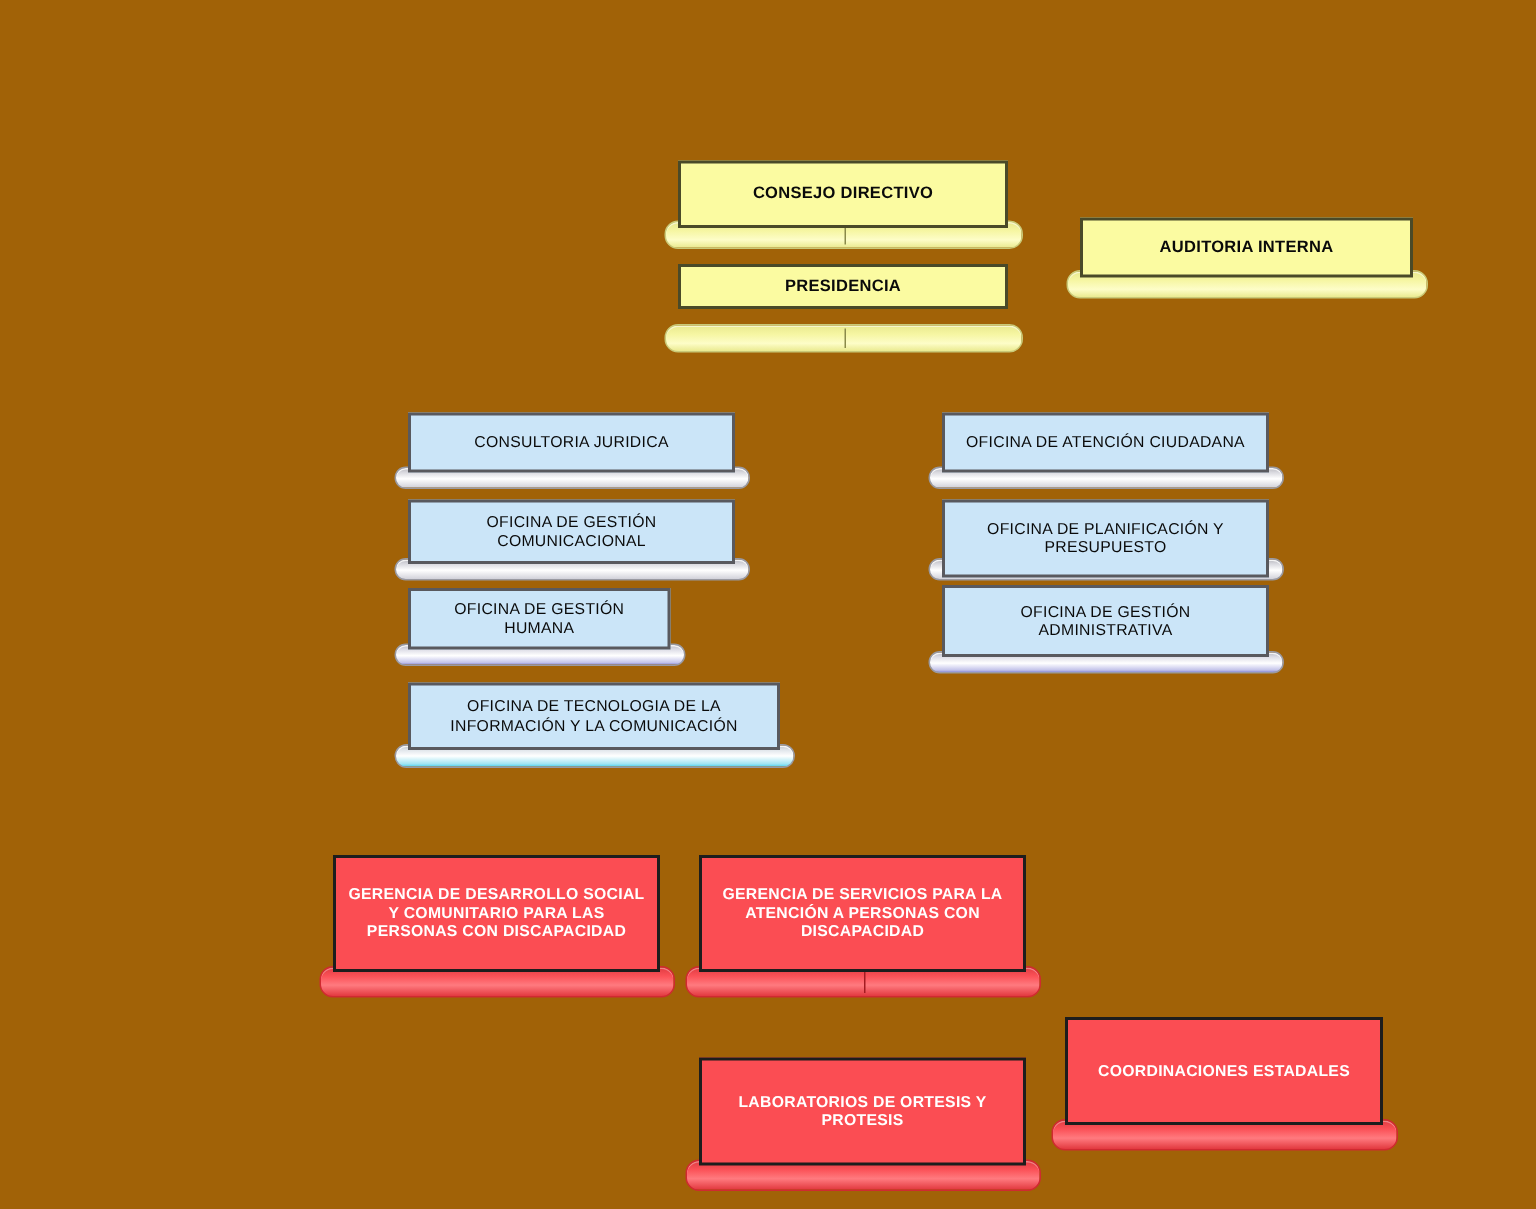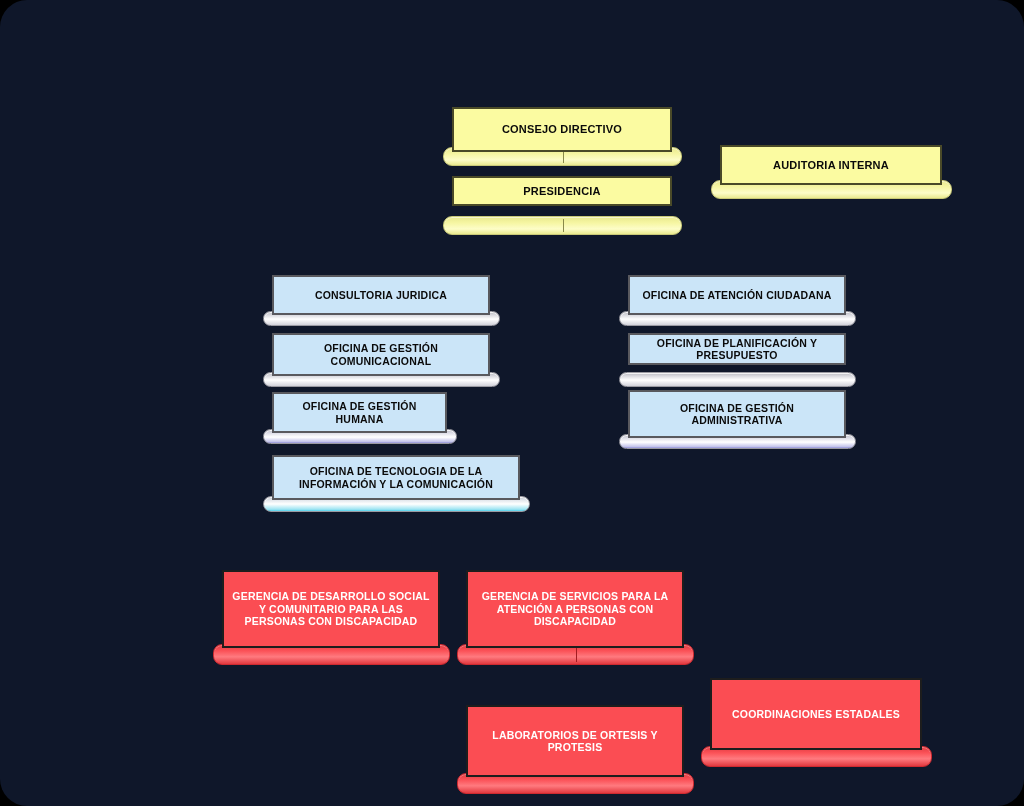--- a/index.html
+++ b/index.html
@@ -8,23 +8,22 @@
     padding: 0;
     background: #000000;
   }
   body {
     font-family: "Liberation Sans", sans-serif;
   }
   #chart-canvas {
     position: relative;
     width: 1024px;
     height: 806px;
-    background: #0f172a;
+    background: #a16207;
     overflow: hidden;
-    border-radius: 27px;
   }
 
   
   .node {
     position: absolute;
     box-sizing: border-box;
   }
   .node-body {
     position: absolute;
     left: 0;
@@ -72,21 +71,21 @@
     box-shadow: inset 0 1px 0 rgba(255,255,255,0.55);
   }
   .n-yellow .base-split { background: #8a8a4a; }
 
   
   .n-blue .node-body {
     background: #CBE5F8;
     border: 2px solid #59595e;
     color: #0a0a0a;
     font-size: 10.5px;
-    font-weight: bold;
+    font-weight: normal;
   }
   .n-blue .node-base {
     background: linear-gradient(to bottom, #b9b9bf 0%, #d8d8de 22%, #ffffff 55%, #d2d2da 100%);
     border: 1px solid #9a9aa2;
     box-shadow: inset 0 1px 0 rgba(255,255,255,0.8);
   }
   .n-blue.base-cyan .node-base {
     background: linear-gradient(to bottom, #bfc3c8 0%, #dfe4ea 20%, #ffffff 50%, #9fe4f2 88%, #4fd3ee 100%);
   }
   .n-blue.base-violet .node-base {
@@ -168,21 +167,21 @@
 
   <div class="node n-blue" style="left:628px; top:275px; width:218px; height:40px;">
     <div class="node-base" style="top:36px; height:15px;"></div>
     <div class="node-body" style="height:40px;">
       <span class="node-label">OFICINA DE ATENCIÓN CIUDADANA</span>
     </div>
   </div>
 
   <div class="node n-blue" style="left:628px; top:333px; width:218px; height:43px;">
     <div class="node-base" style="top:39px; height:15px;"></div>
-    <div class="node-body" style="height:32px;">
+    <div class="node-body" style="height:52px;">
       <span class="node-label">OFICINA DE PLANIFICACIÓN Y PRESUPUESTO</span>
     </div>
   </div>
 
   <div class="node n-blue base-violet" style="left:628px; top:390px; width:218px; height:48px;">
     <div class="node-base" style="top:44px; height:15px;"></div>
     <div class="node-body" style="height:48px;align-items:center;">
       <span class="node-label">OFICINA DE GESTIÓN ADMINISTRATIVA</span>
     </div>
   </div>

